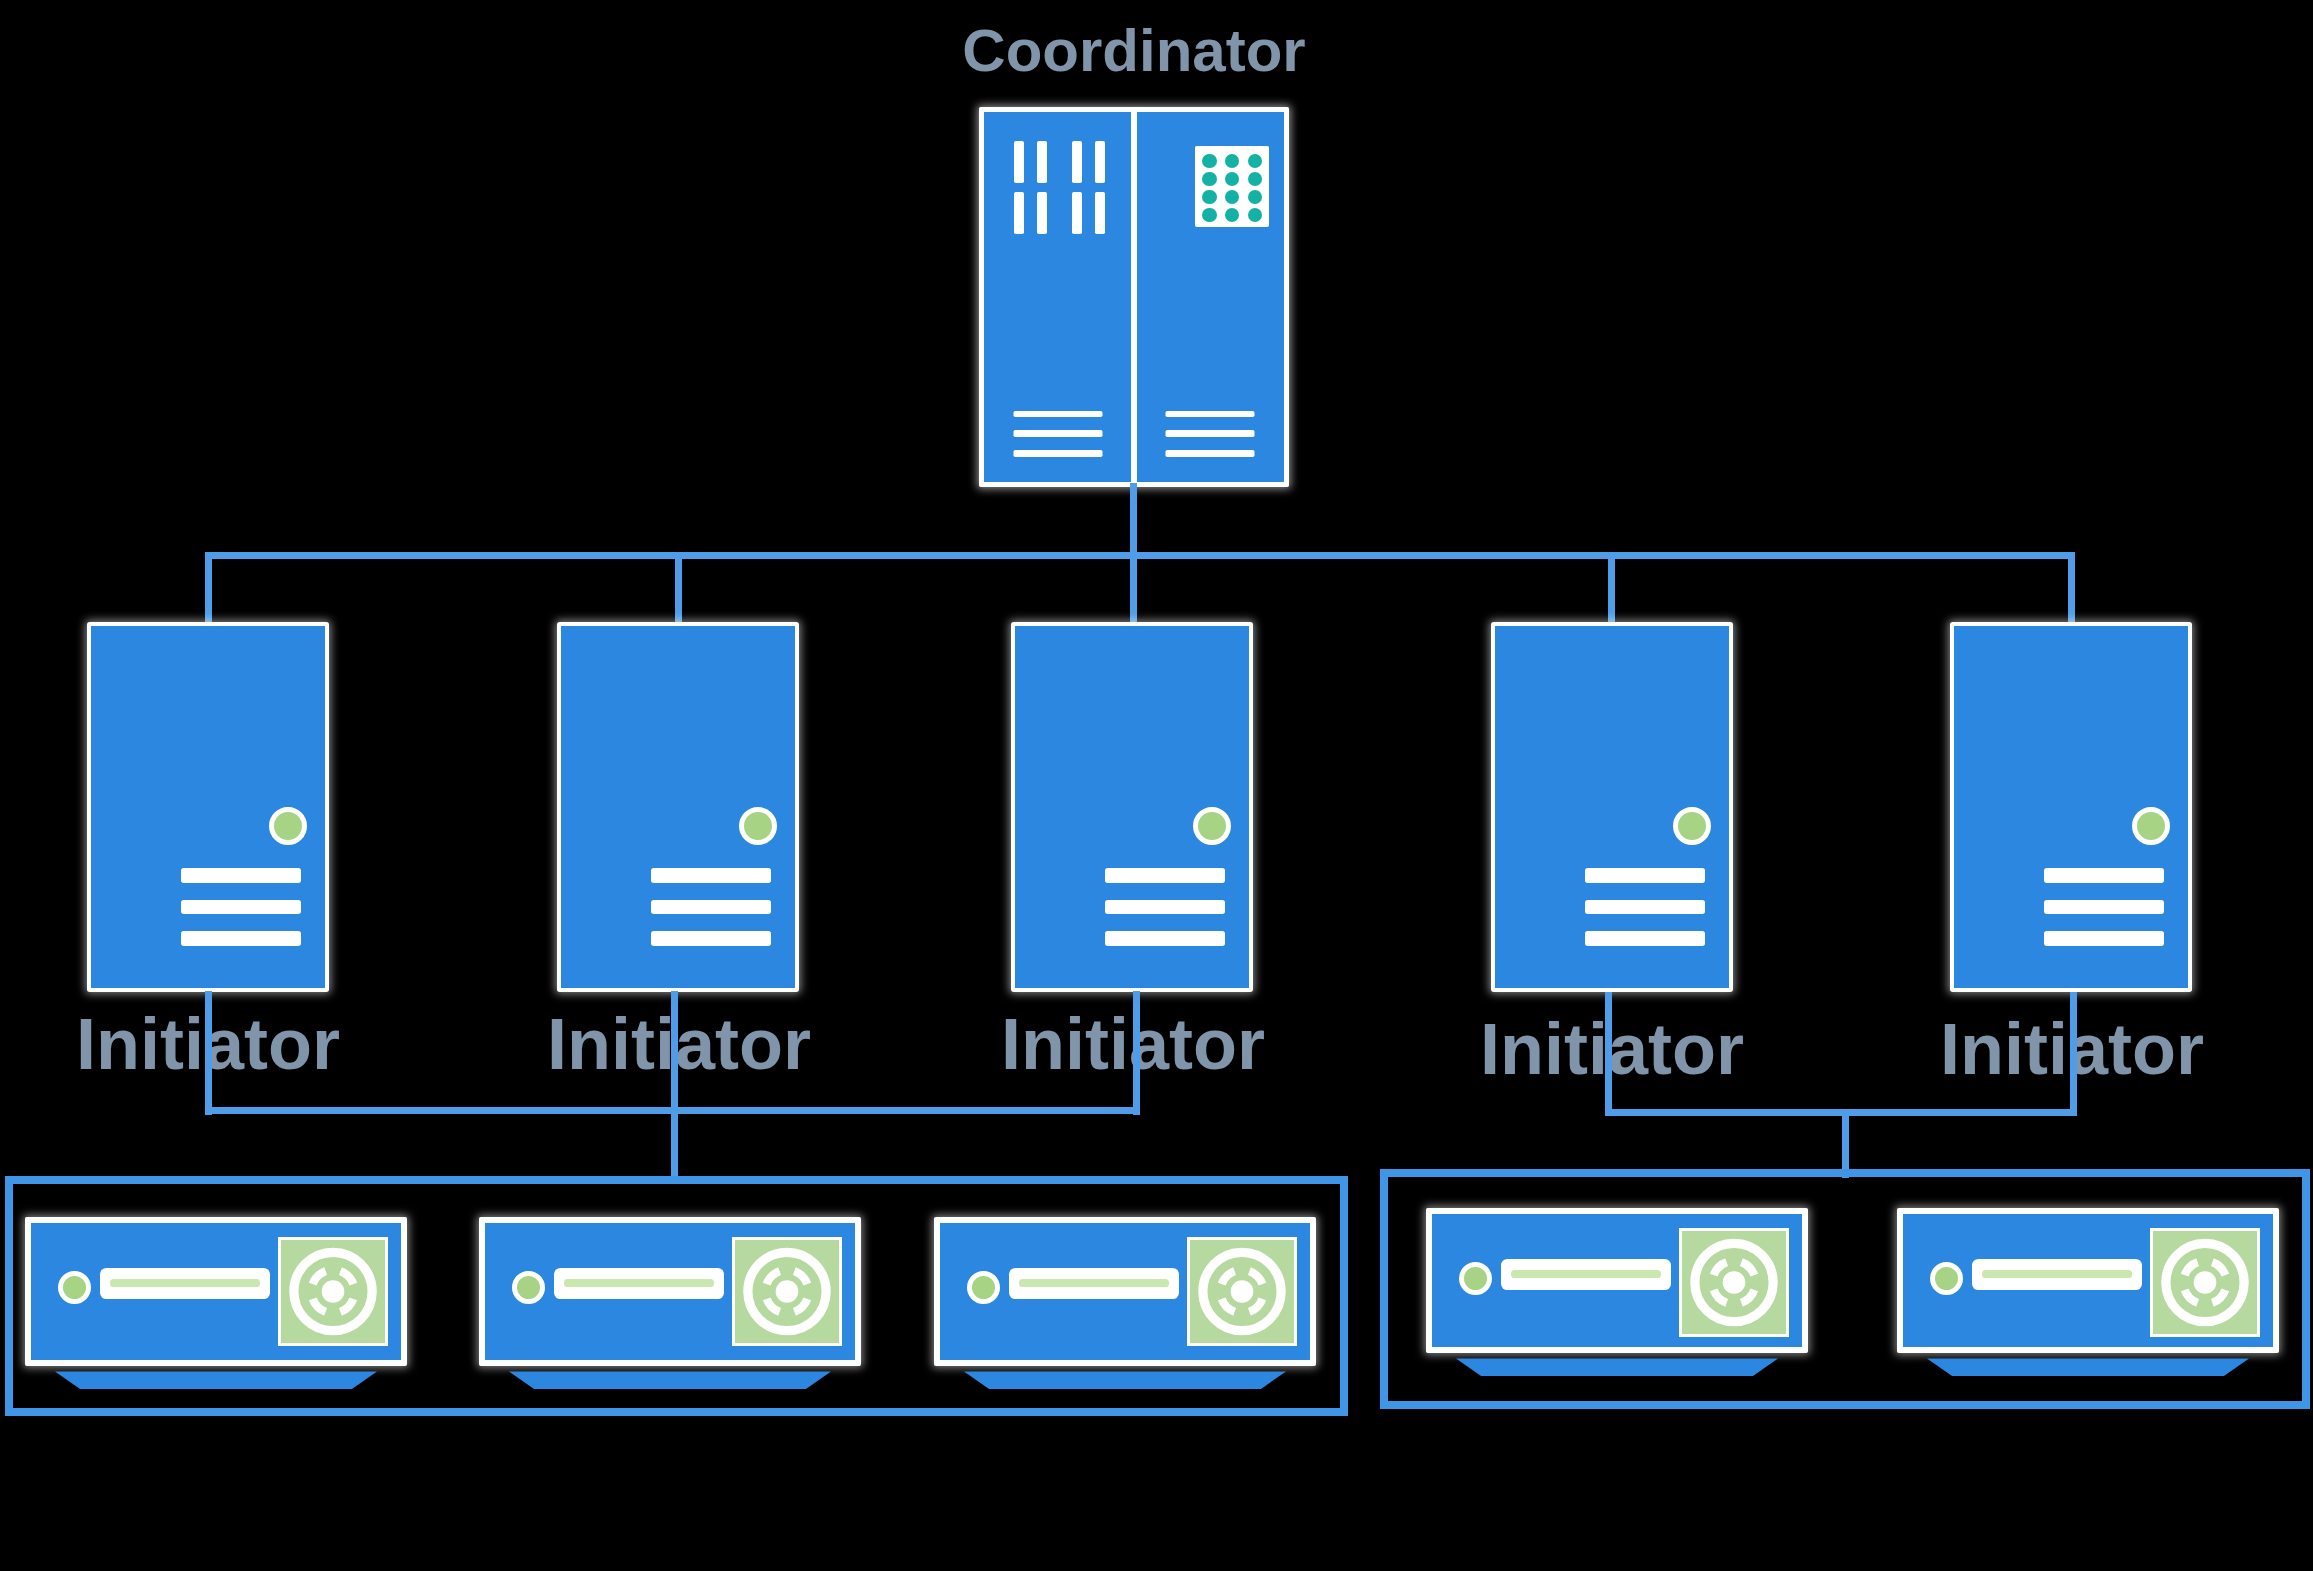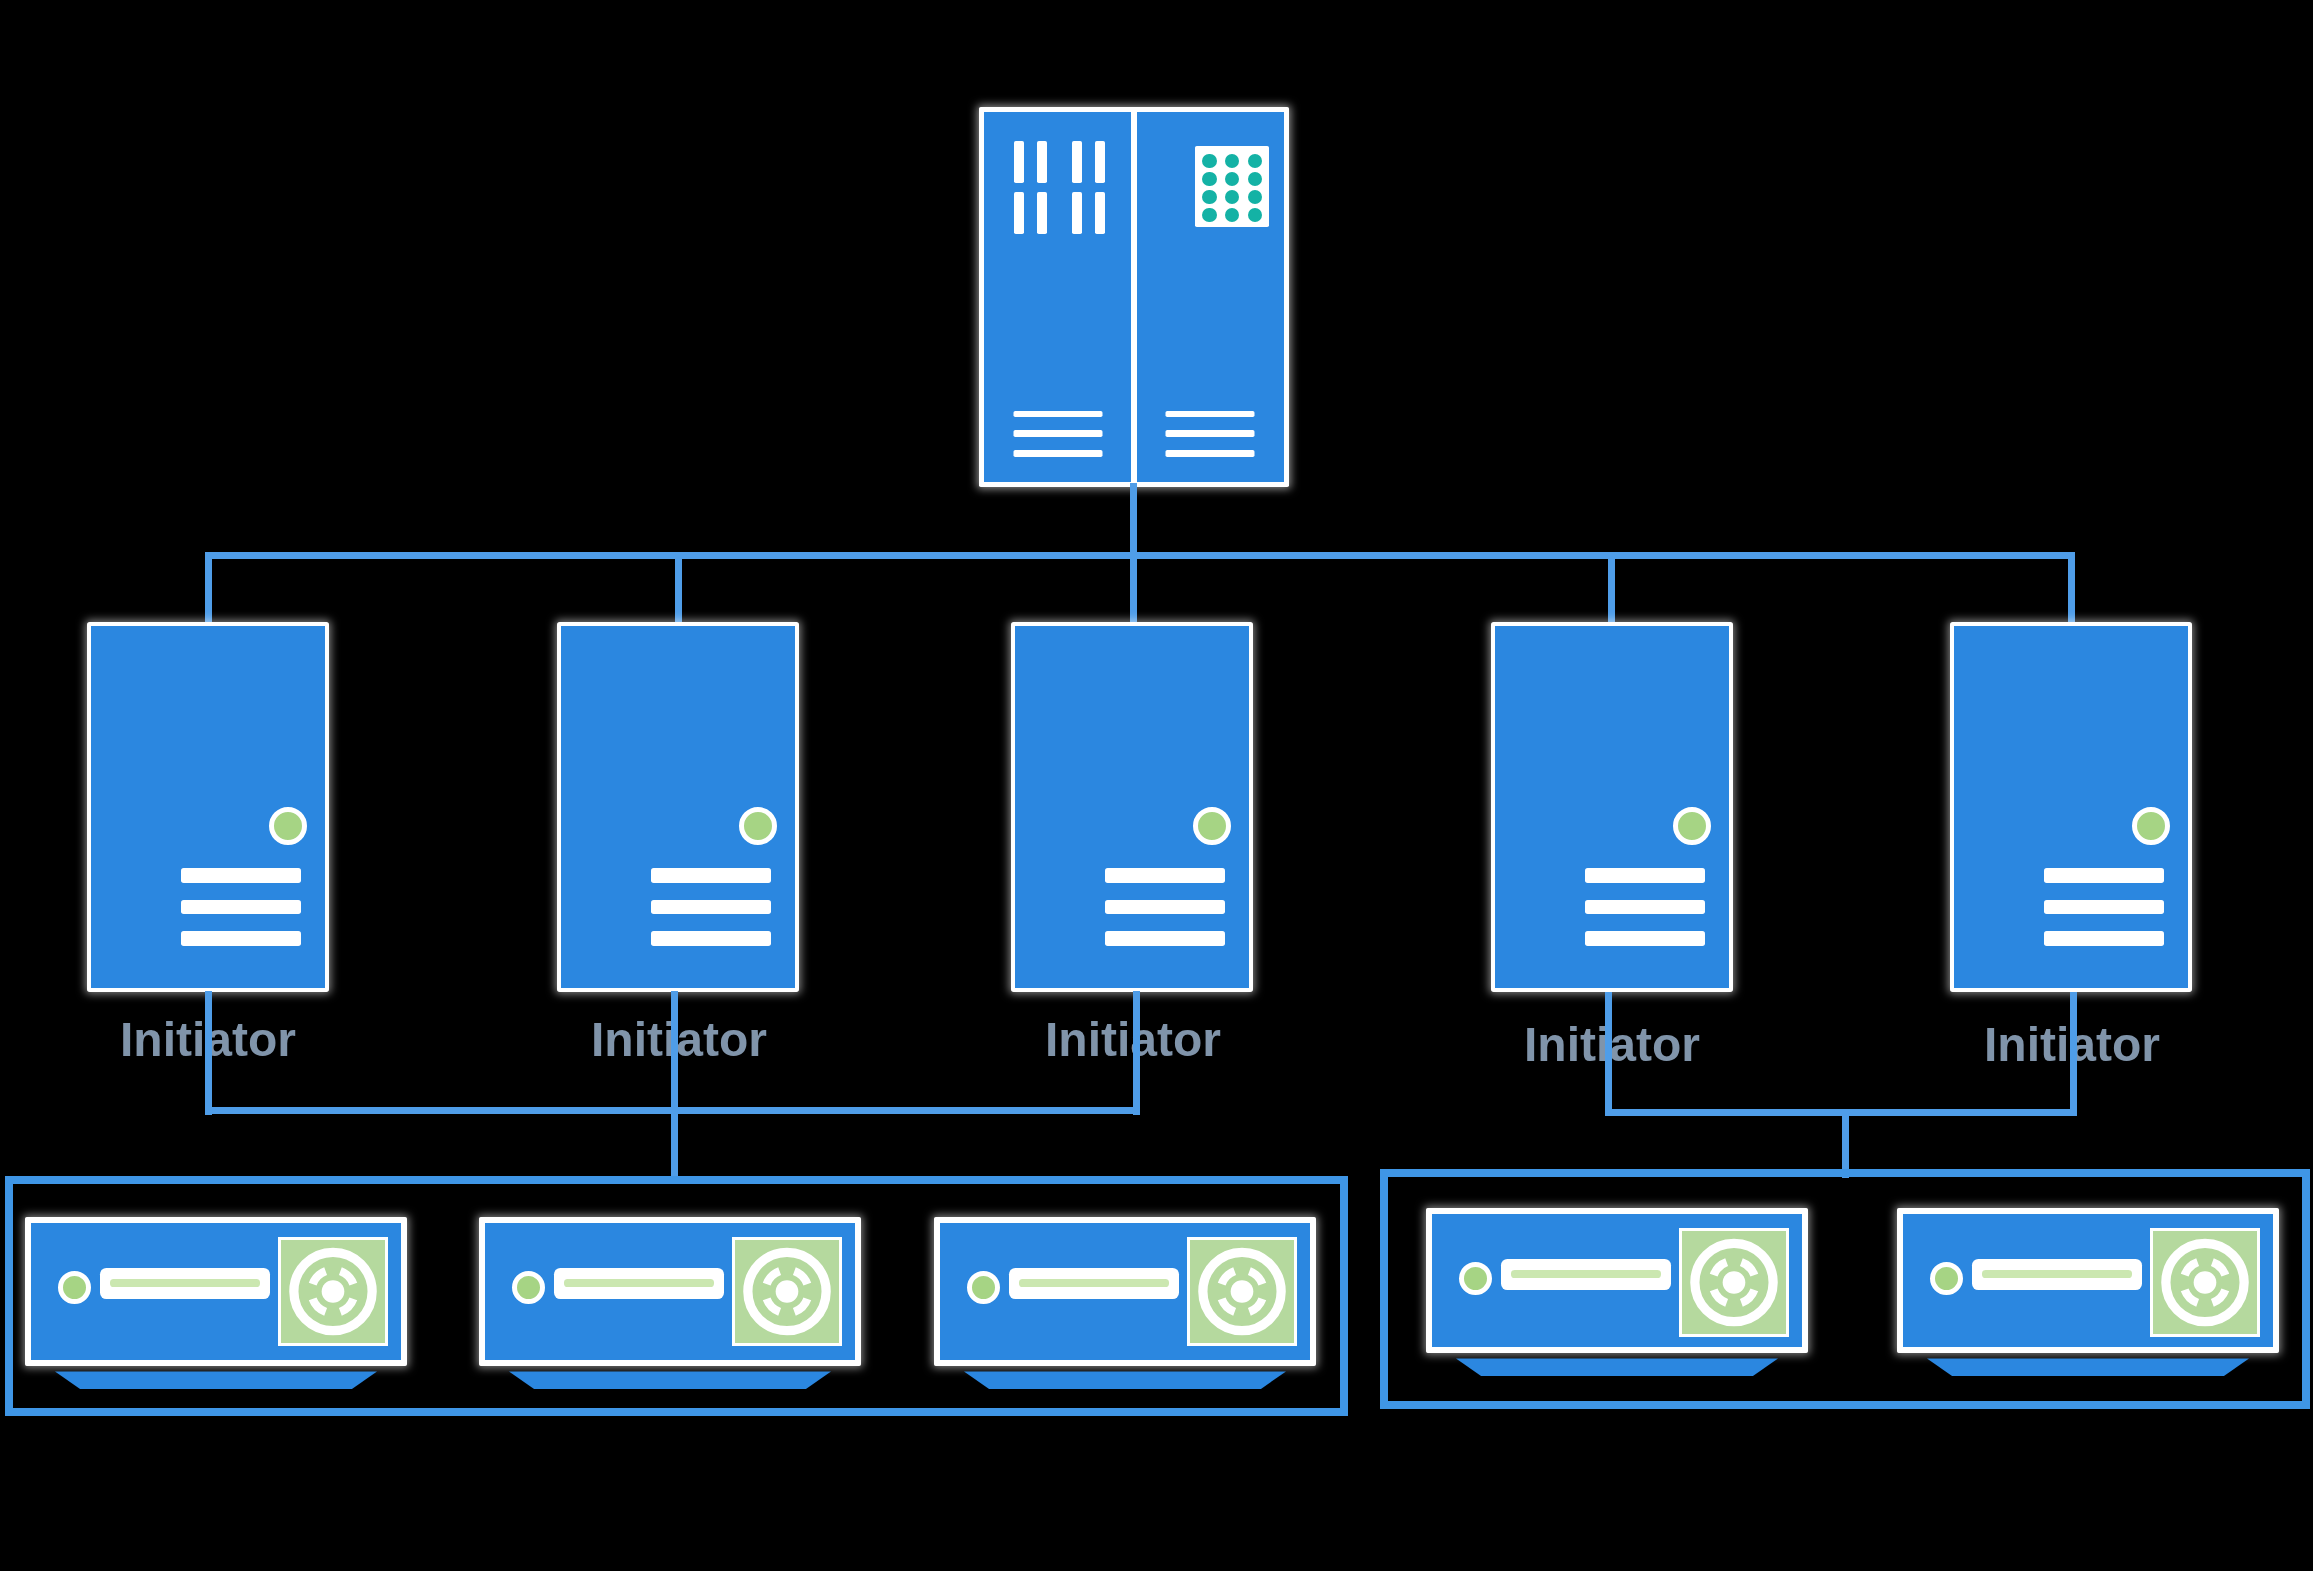--- a/index.html
+++ b/index.html
@@ -13,21 +13,21 @@
     --slider-green:#CBE7B0;
     --teal:#14B2A5;
   }
   *{box-sizing:border-box;margin:0;padding:0}
   html,body{background:var(--bg);}
   body{font-family:"Liberation Sans", sans-serif;}
   .stage{position:relative;width:2313px;height:1571px;background:var(--bg);overflow:hidden;}
 
   .lbl{position:absolute;color:var(--slate);font-weight:bold;text-align:center;line-height:1;white-space:nowrap;}
   .lbl.title{font-size:60px;}
-  .lbl.node{font-size:48px;margin-top:8px;}
+  .lbl.node{font-size:72px;}
   .lbl.cluster{font-size:58px;}
 
   
   .hline,.vline{position:absolute;background:var(--line-blue);}
   .hline{height:7.2px;}
   .vline{width:7.2px;}
 
   
   .rack{position:absolute;left:979px;top:107px;width:310px;height:380px;background:#fff;
         padding:5.4px;display:flex;gap:6.3px;box-shadow:0 0 9px 1.8px rgba(255,255,255,.55);border-radius:1.8px;}
@@ -72,20 +72,21 @@
                border:3.6px solid #fff;}
   .device .fan svg{width:100%;height:100%;display:block;}
   .device .foot{margin:5.4px auto 0;width:322px;height:18px;background:var(--node-blue);
                 clip-path:polygon(0 0,100% 0,92% 100%,8% 100%);}
 </style>
 </head>
 <body>
 
 <div class="stage">
 
+  <div class="lbl title" style="left:953px;top:21px;width:362px;">Coordinator</div>
 
   <div class="rack">
     <div class="rack-panel">
       <div class="slot-row row1">
           <i class="bar"></i>
           <i class="bar"></i>
           <i class="bar"></i>
           <i class="bar"></i>
         </div>
       <div class="slot-row row2">

